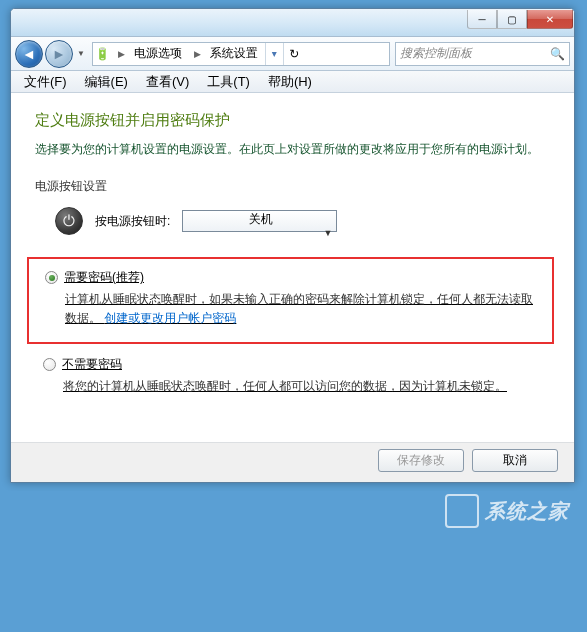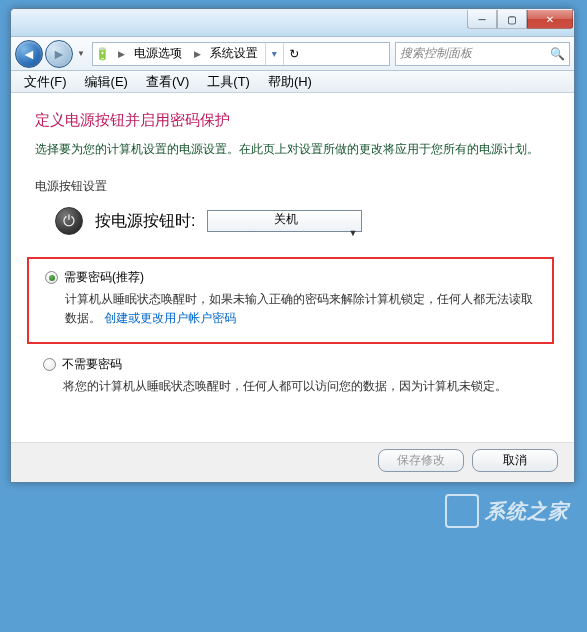--- a/index.html
+++ b/index.html
@@ -109,53 +109,53 @@
     
     
     .content {
       flex: 1;
       background: #fff;
       padding: 18px 24px 10px 24px;
       overflow: hidden;
       display: flex;
       flex-direction: column;
     }
-    .page-title { font-size: 15px; color: #be185d; margin-bottom: 10px; }
+    .page-title { font-size: 15px; color: #4d7c0f; margin-bottom: 10px; }
     .page-desc { font-size: 12px; color: #14532d; margin-bottom: 20px; line-height: 1.5; }
     
     .section-label { font-size: 12px; color: #333; margin-bottom: 12px; }
     .power-row { display: flex; align-items: center; gap: 12px; padding-left: 20px; margin-bottom: 22px; }
     .power-icon {
       width: 28px; height: 28px;
       border-radius: 50%;
       background: radial-gradient(circle at 35% 30%, #7a7a7a, #3a3a3a 60%, #1a1a1a);
       display: flex; align-items: center; justify-content: center;
       border: 1px solid #333;
     }
     .power-icon::after { content: "⏻"; color: #f0f0f0; font-size: 15px; }
-    .power-label { font-size: 16px; }
+    .power-label { font-size: 12px; }
     .dropdown {
       width: 155px; height: 22px;
       border: 1px solid #7a8a9a;
       background: linear-gradient(to bottom, #fff, #eef2f6);
       display: flex; align-items: center;
       font-size: 12px;
       padding: 0 4px 0 6px;
       flex-direction: column;
     }
     .dropdown .dd-arr { margin-left: auto; font-size: 9px; color: #333; }
     
     .highlight-box {
       border: 2px solid #e83030;
       padding: 10px 12px 14px 8px;
       margin: 0 -4px 12px -8px;
     }
     .section-label.cut { margin-bottom: 0; position: relative; top: -2px; }
     
-    .radio-block { padding-left: 8px; }
+    .radio-block { padding-left: 8px; text-decoration: underline; }
     .radio-line { display: flex; align-items: center; gap: 6px; font-size: 12px; margin-bottom: 4px; }
     .radio {
       width: 13px; height: 13px; border-radius: 50%;
       border: 1px solid #888;
       background: radial-gradient(circle at 35% 30%, #fff, #e5e5e5);
       display: flex; align-items: center; justify-content: center;
       flex-shrink: 0;
     }
     .radio.on::after { content: ""; width: 6px; height: 6px; border-radius: 50%; background: radial-gradient(circle at 35% 30%, #6aae5f, #2a7a1f); }
     .radio-desc { font-size: 12px; color: #333; padding-left: 20px; line-height: 1.6; }
@@ -167,21 +167,21 @@
       justify-content: flex-end;
       gap: 8px;
       background: #f0f0f0;
       border-top: 1px solid #dcdfe2;
     }
     .btn {
       min-width: 86px; height: 23px;
       border: 1px solid #8a9aaa;
       background: linear-gradient(to bottom, #fdfdfd, #e8ecef);
       font-size: 12px;
-      border-radius: 8px;
+      border-radius: 3px;
       cursor: pointer;
     }
     .btn:disabled { color: #999; cursor: default; }
     
     .watermark {
       position: fixed;
       right: 18px; bottom: 104px;
       font-size: 20px; color: rgba(255,255,255,0.75);
       font-weight: bold; font-style: italic;
       letter-spacing: 1px;

